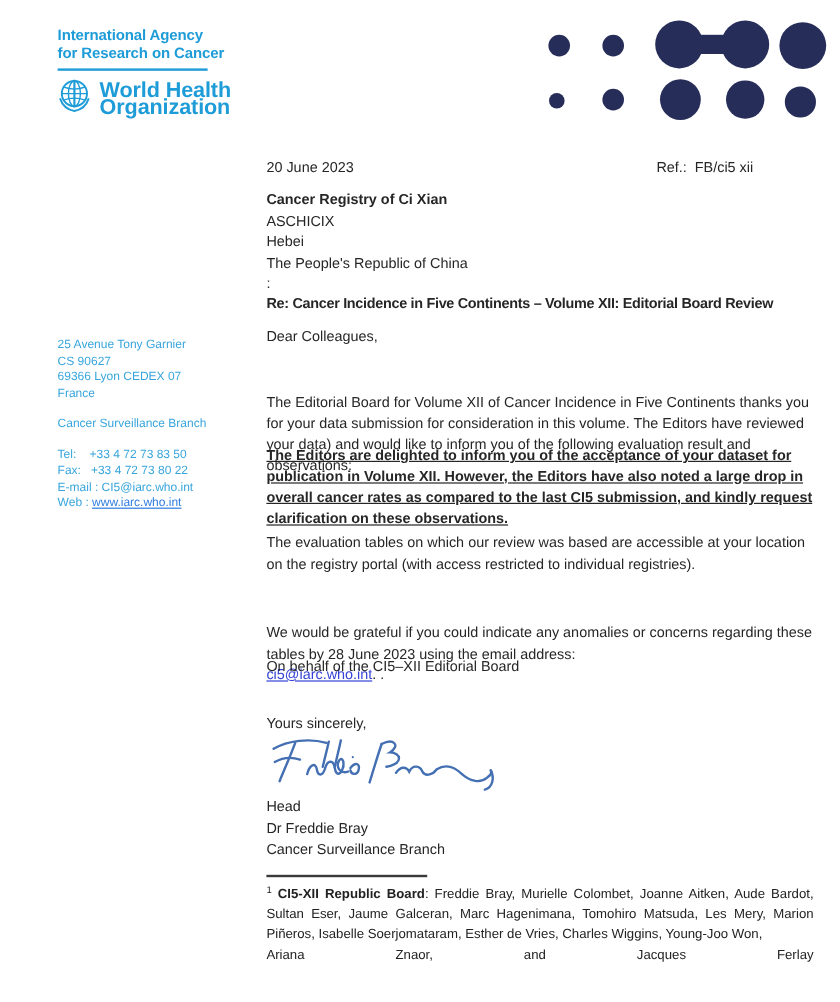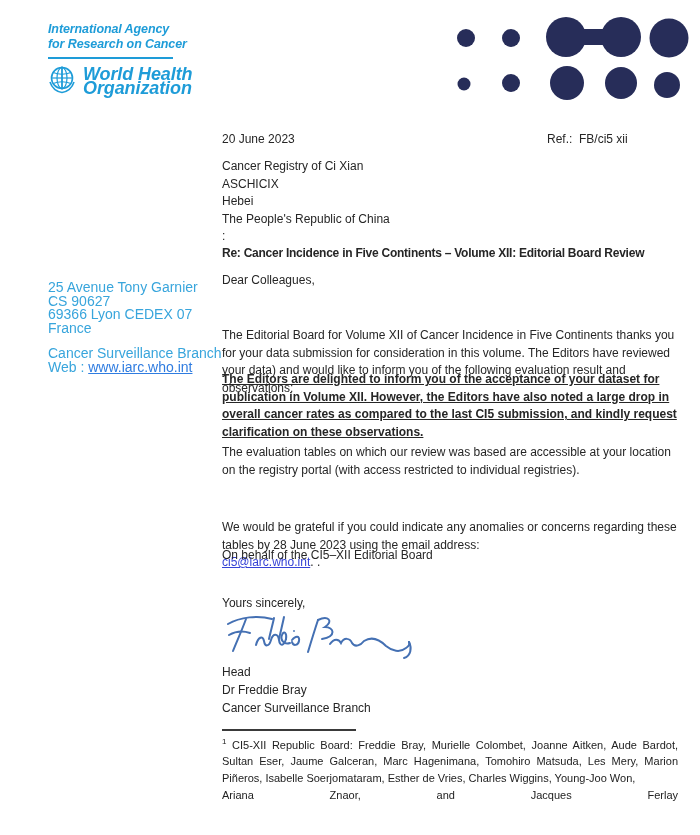--- a/index.html
+++ b/index.html
@@ -2,39 +2,39 @@
 <html><head>
 <meta charset="utf-8">
 <style>
   html,body { margin:0; padding:0; background:#ffffff; }
   .page {
     position:relative; width:700px; height:835px; background:#ffffff;
     font-family:"Liberation Sans", sans-serif; color:#262626; overflow:hidden;
   }
 
   
-  .logo { position:absolute; left:48px; top:22px; color:#1E9CD8;font-style:italic; }
+  .logo { position:absolute; left:48px; top:22px; color:#1E9CD8; }
   .logo-iarc { font-weight:bold; font-size:12.5px; line-height:15px; white-space:pre; letter-spacing:-0.1px; }
   .logo-rule { width:125px; height:1.5px; background:#1E9CD8; margin:5px 0 6px 0; }
   .who-row { display:flex; align-items:center; gap:7px; }
   .who-text { font-weight:bold; font-size:18px; line-height:14px; white-space:pre; letter-spacing:-0.1px; }
   .dots { position:absolute; left:445px; top:12px; }
 
   
   .sidebar { position:absolute; left:48px; top:281px; width:170px; color:#38A5DC;
-             font-size:14px; line-height:13.5px; }
+             font-size:10px; line-height:13.5px; }
   .sidebar .blk { white-space:pre; }
   .sidebar .gap { margin-top:12px; }
   .web-link { color:#2F7CE0; text-decoration:underline; cursor:pointer; }
 
   
   .main { position:absolute; left:222px; top:0; width:456px; font-size:12px; line-height:17.5px; }
   .abs { position:absolute; left:0; width:456px; }
   .ref { position:absolute; left:325px; top:0; white-space:nowrap; }
-  .bold { font-weight:normal; }
+  .bold { font-weight:bold; }
   .prelines { white-space:pre-line; }
   .subject { font-weight:bold; white-space:nowrap; letter-spacing:-0.25px; }
   .para-bu { font-weight:bold; text-decoration:underline; }
   .email-link { color:#3543D6; text-decoration:underline; cursor:pointer; }
 
   
   .signoff { line-height:18px; }
   .fn-rule { width:134px; height:1.5px; background:#3a3a3a; }
   .footnote { font-size:11px; line-height:16.8px; text-align:justify; color:#222; }
   .footnote sup { font-size:8px; }
@@ -81,20 +81,23 @@
       <circle cx="222" cy="73" r="13"></circle>
     </svg>
   </div>
 
   <div class="sidebar">
     <div class="blk">25 Avenue Tony Garnier
 CS 90627
 69366 Lyon CEDEX 07
 France</div>
     <div class="blk gap">Cancer Surveillance Branch</div>
+    <div class="blk gap">Tel:    +33 4 72 73 83 50
+Fax:   +33 4 72 73 80 22
+E-mail : CI5@iarc.who.int</div>
     <div class="blk"><span>Web : </span><a class="web-link">www.iarc.who.int</a></div>
   </div>
 
   <div class="main">
 
     <div class="abs" style="top:131px;">
       <span>20 June 2023</span>
       <span class="ref">Ref.:&nbsp; FB/ci5 xii</span>
     </div>
 

